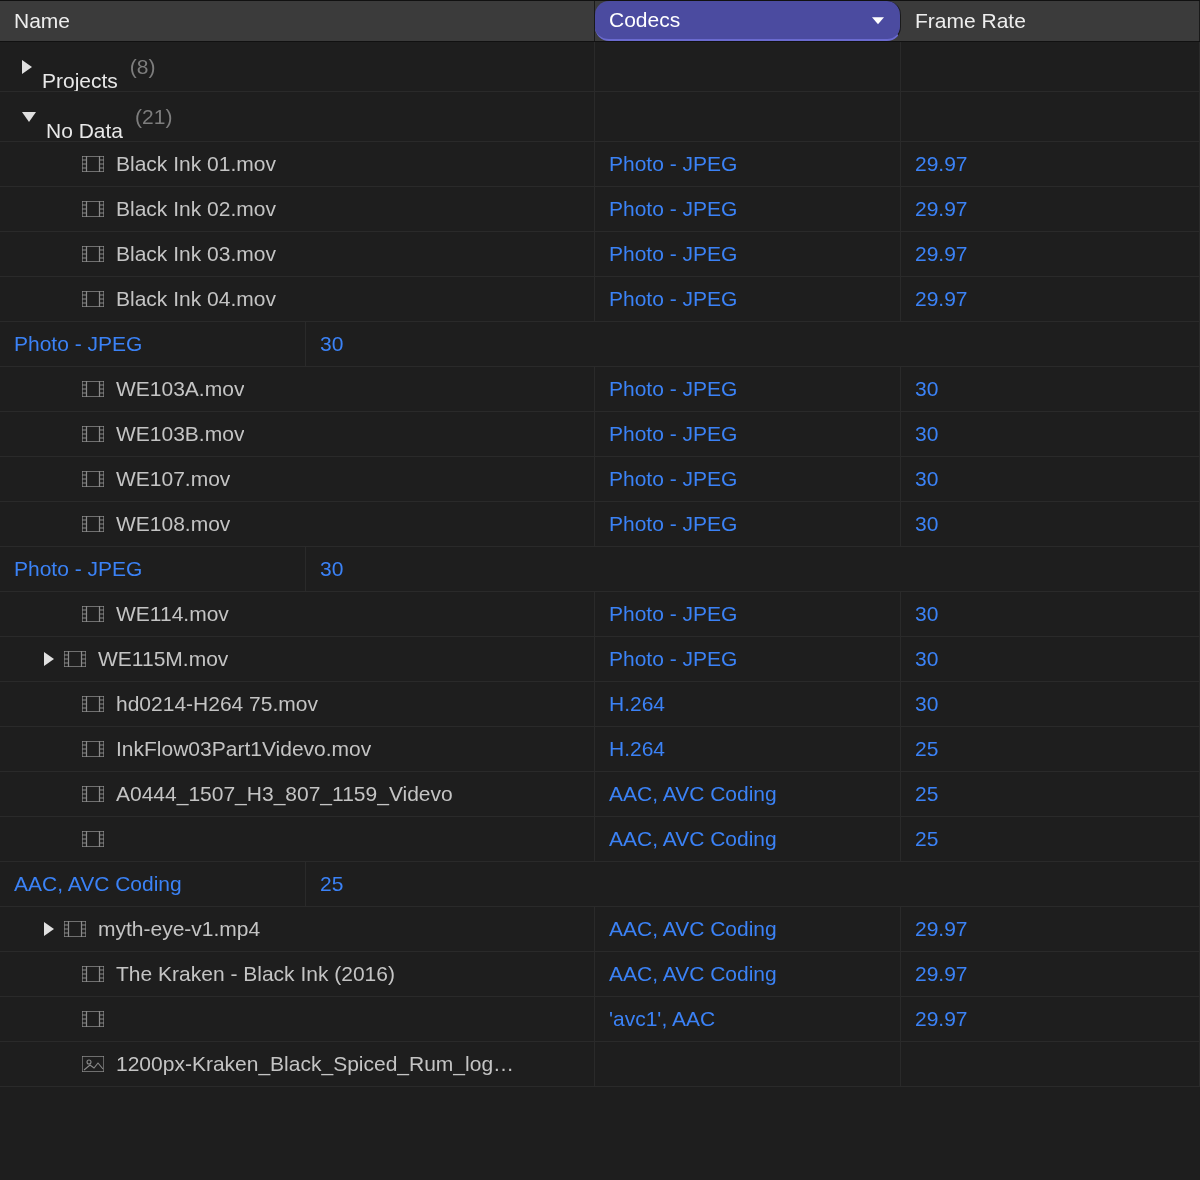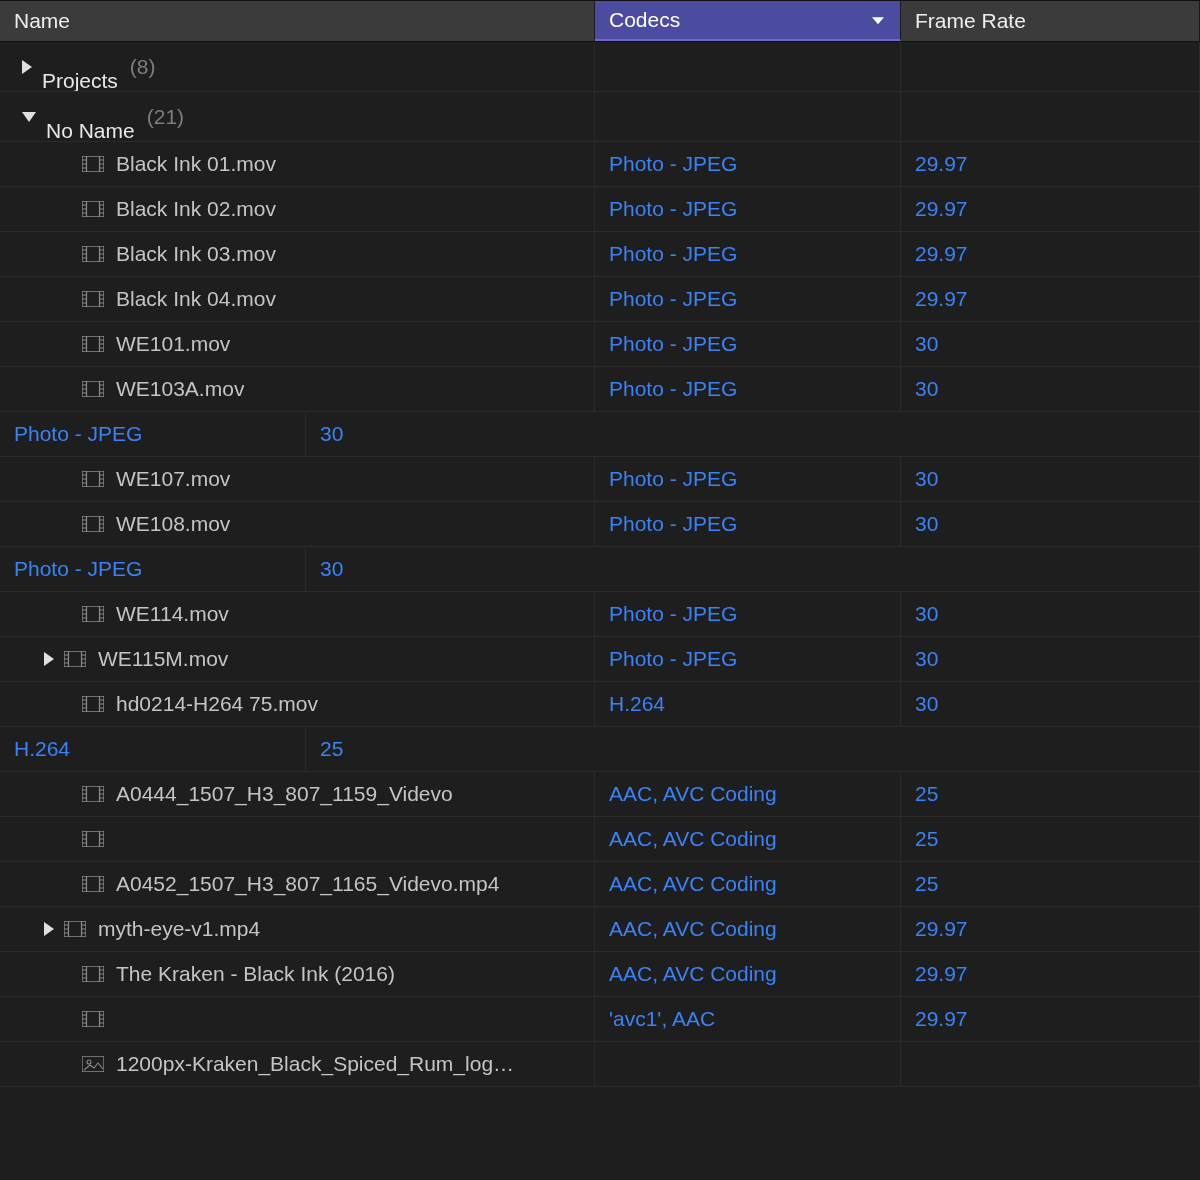--- a/index.html
+++ b/index.html
@@ -36,20 +36,21 @@
     display: flex;
     align-items: center;
     padding: 8px 14px;
     border-right: 1px solid #1a1a1a;
     position: relative;
   }
   .hdr.sort {
     background: #4b4ba0;
     color: #ffffff;
     border-right: 1px solid #1a1a1a;
+    border-radius: 14px;
   }
   .hdr.sort::after {
     content: "";
     position: absolute;
     right: 16px;
     top: 50%;
     transform: translateY(-40%);
     width: 0; height: 0;
     border-left: 6px solid transparent;
     border-right: 6px solid transparent;
@@ -151,21 +152,21 @@
         <span class="group-count">(8)</span>
       </div>
       <div class="cell col-codecs"></div>
       <div class="cell col-rate"></div>
     </div>
 
     <div class="row group">
       <div class="cell col-name">
         <span class="indent i0"></span>
         <span class="disclosure down"></span>
-        <span class="group-title">No Name</span>
+        <span class="group-title">No Data</span>
         <span class="group-count">(21)</span>
       </div>
       <div class="cell col-codecs"></div>
       <div class="cell col-rate"></div>
     </div>
 
     <div id="rows-container">
         <div class="row">
           <div class="cell col-name">
             <span class="indent i2"></span>
@@ -232,30 +233,20 @@
             <span class="name-text">Black Ink 04.mov</span>
           </div>
           <div class="cell col-codecs">
             <span class="codec-text">Photo - JPEG</span>
           </div>
           <div class="cell col-rate">
             <span class="rate-text">29.97</span>
           </div>
         </div>
         <div class="row">
-          <div class="cell col-name">
-            <span class="indent i2"></span>
-            <span class="disclosure-spacer"></span>
-            <span class="film-icon">
-              <svg viewBox="0 0 22 16">
-                <use href="#film-glyph"></use>
-              </svg>
-            </span>
-            <span class="name-text">WE101.mov</span>
-          </div>
           <div class="cell col-codecs">
             <span class="codec-text">Photo - JPEG</span>
           </div>
           <div class="cell col-rate">
             <span class="rate-text">30</span>
           </div>
         </div>
         <div class="row">
           <div class="cell col-name">
             <span class="indent i2"></span>
@@ -268,20 +259,30 @@
             <span class="name-text">WE103A.mov</span>
           </div>
           <div class="cell col-codecs">
             <span class="codec-text">Photo - JPEG</span>
           </div>
           <div class="cell col-rate">
             <span class="rate-text">30</span>
           </div>
         </div>
         <div class="row">
+          <div class="cell col-name">
+            <span class="indent i2"></span>
+            <span class="disclosure-spacer"></span>
+            <span class="film-icon">
+              <svg viewBox="0 0 22 16">
+                <use href="#film-glyph"></use>
+              </svg>
+            </span>
+            <span class="name-text">WE103B.mov</span>
+          </div>
           <div class="cell col-codecs">
             <span class="codec-text">Photo - JPEG</span>
           </div>
           <div class="cell col-rate">
             <span class="rate-text">30</span>
           </div>
         </div>
         <div class="row">
           <div class="cell col-name">
             <span class="indent i2"></span>
@@ -374,20 +375,30 @@
             <span class="name-text">hd0214-H264 75.mov</span>
           </div>
           <div class="cell col-codecs">
             <span class="codec-text">H.264</span>
           </div>
           <div class="cell col-rate">
             <span class="rate-text">30</span>
           </div>
         </div>
         <div class="row">
+          <div class="cell col-name">
+            <span class="indent i2"></span>
+            <span class="disclosure-spacer"></span>
+            <span class="film-icon">
+              <svg viewBox="0 0 22 16">
+                <use href="#film-glyph"></use>
+              </svg>
+            </span>
+            <span class="name-text">InkFlow03Part1Videvo.mov</span>
+          </div>
           <div class="cell col-codecs">
             <span class="codec-text">H.264</span>
           </div>
           <div class="cell col-rate">
             <span class="rate-text">25</span>
           </div>
         </div>
         <div class="row">
           <div class="cell col-name">
             <span class="indent i2"></span>
@@ -417,30 +428,20 @@
             </span>
           </div>
           <div class="cell col-codecs">
             <span class="codec-text">AAC, AVC Coding</span>
           </div>
           <div class="cell col-rate">
             <span class="rate-text">25</span>
           </div>
         </div>
         <div class="row">
-          <div class="cell col-name">
-            <span class="indent i2"></span>
-            <span class="disclosure-spacer"></span>
-            <span class="film-icon">
-              <svg viewBox="0 0 22 16">
-                <use href="#film-glyph"></use>
-              </svg>
-            </span>
-            <span class="name-text">A0452_1507_H3_807_1165_Videvo.mp4</span>
-          </div>
           <div class="cell col-codecs">
             <span class="codec-text">AAC, AVC Coding</span>
           </div>
           <div class="cell col-rate">
             <span class="rate-text">25</span>
           </div>
         </div>
         <div class="row">
           <div class="cell col-name">
             <span class="indent i1"></span>

